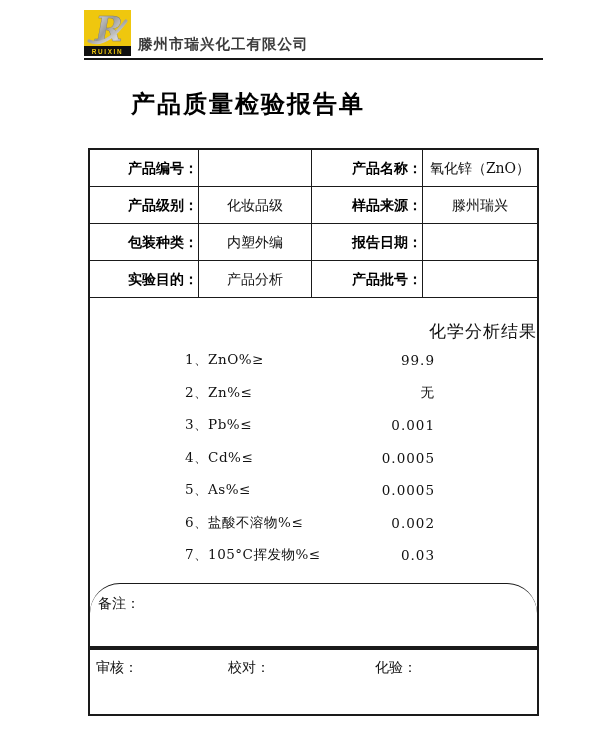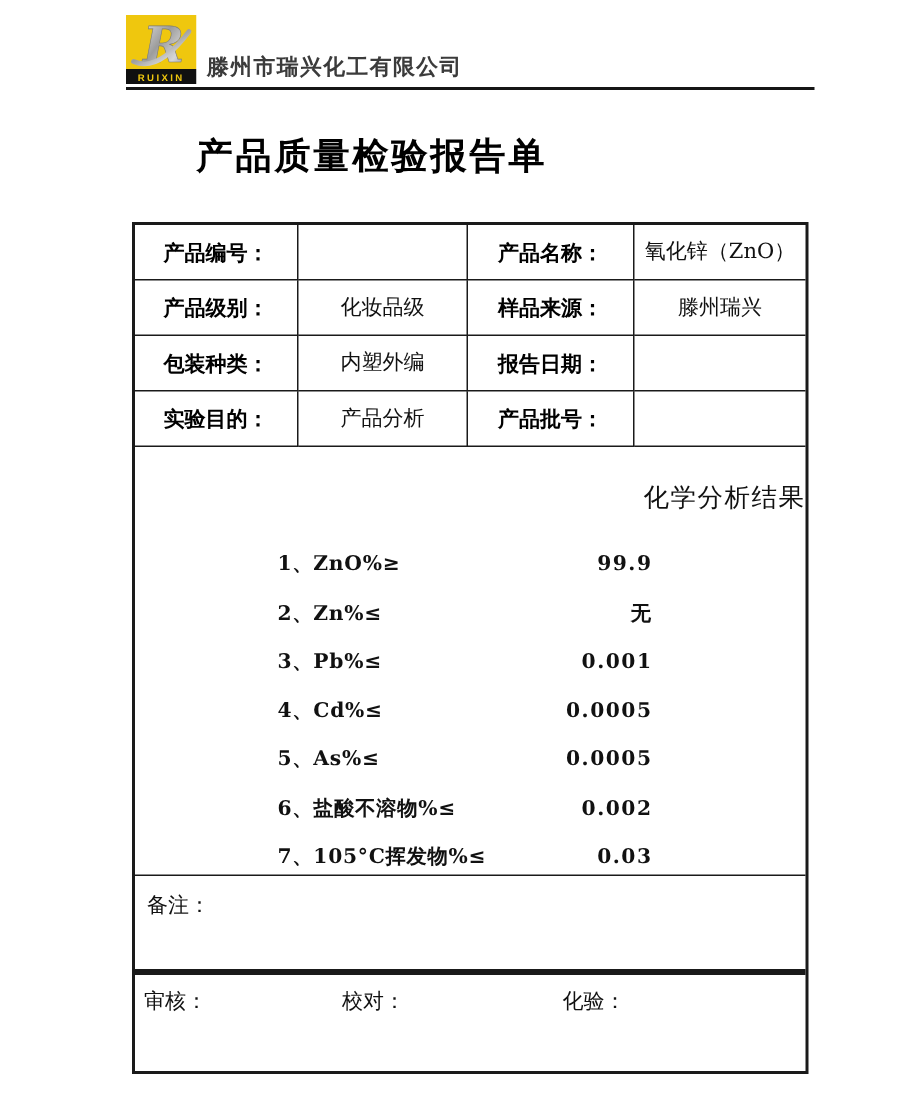--- a/index.html
+++ b/index.html
@@ -54,47 +54,47 @@
   }
   .cell {
     height:37px; line-height:36px;
     text-align:center; overflow:hidden; white-space:nowrap;
     border-bottom:1px solid #1a1a1a;
     font-size:14px;
   }
   .cell.c1, .cell.c2, .cell.c3 { border-right:1px solid #1a1a1a; }
   .cell.label {
     font-family:"Liberation Sans", sans-serif;
-    font-weight:bold; color:#000;
+    font-weight:bold; color:#000;text-align:right;
   }
   .cell.value {
     font-family:"DejaVu Serif", serif; color:#111;
   }
 
   
   .analysis { height:285px; }
   .analysis-heading {
     padding-top:22px; text-align:right;
     font-size:17px; letter-spacing:1px; color:#111;
   }
-  .analysis-items { margin-top:17px;font-weight:bold; }
+  .analysis-items { margin-top:1px; }
   .analysis-row {
     height:32.5px;
     margin-left:95px; width:250px;
     display:flex; justify-content:space-between; align-items:center;
     font-size:13.5px; color:#111;
   }
   .analysis-row .item-name { letter-spacing:0.5px; }
   .analysis-row .item-value { letter-spacing:1px; }
 
   
   .remarks {
     border-top:1px solid #1a1a1a;
     height:63px; padding:11px 0 0 8px;
-    font-size:14px; color:#111;
+    font-size:14px; color:#111;border-radius:30px;
   }
 
   
   .signoff {
     border-top:4px solid #1a1a1a;
     height:68px; position:relative;
     font-size:14px; color:#111;
   }
   .signoff .sig { position:absolute; top:9px; white-space:nowrap; }
   .sig-review   { left:6px;   }

